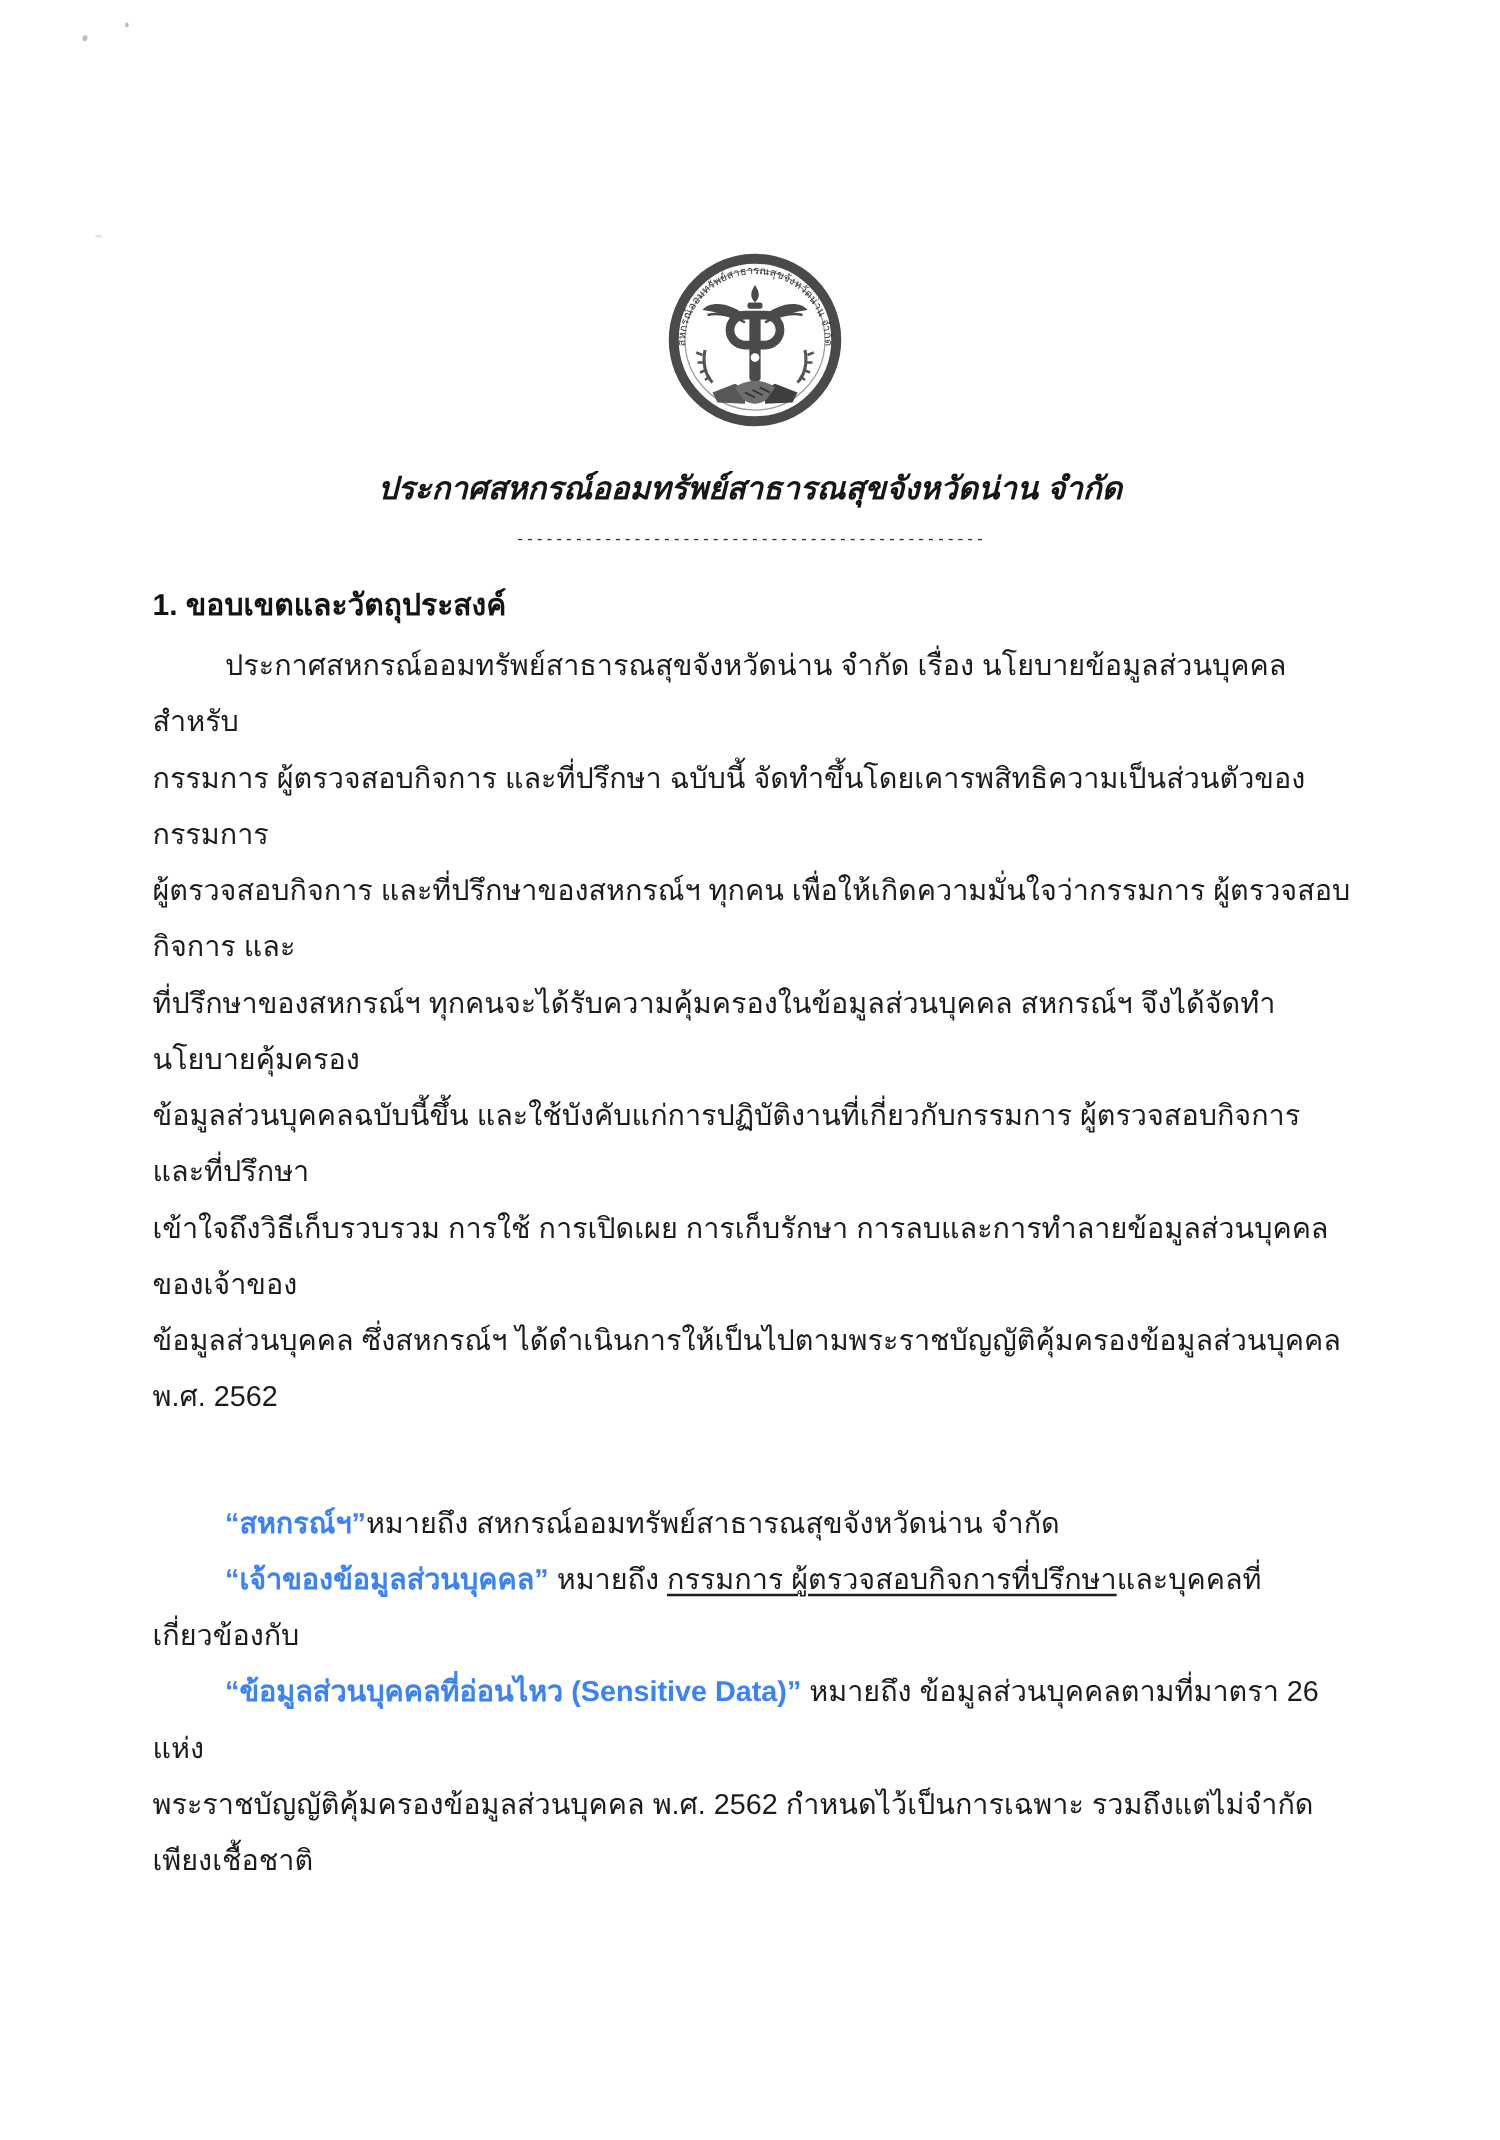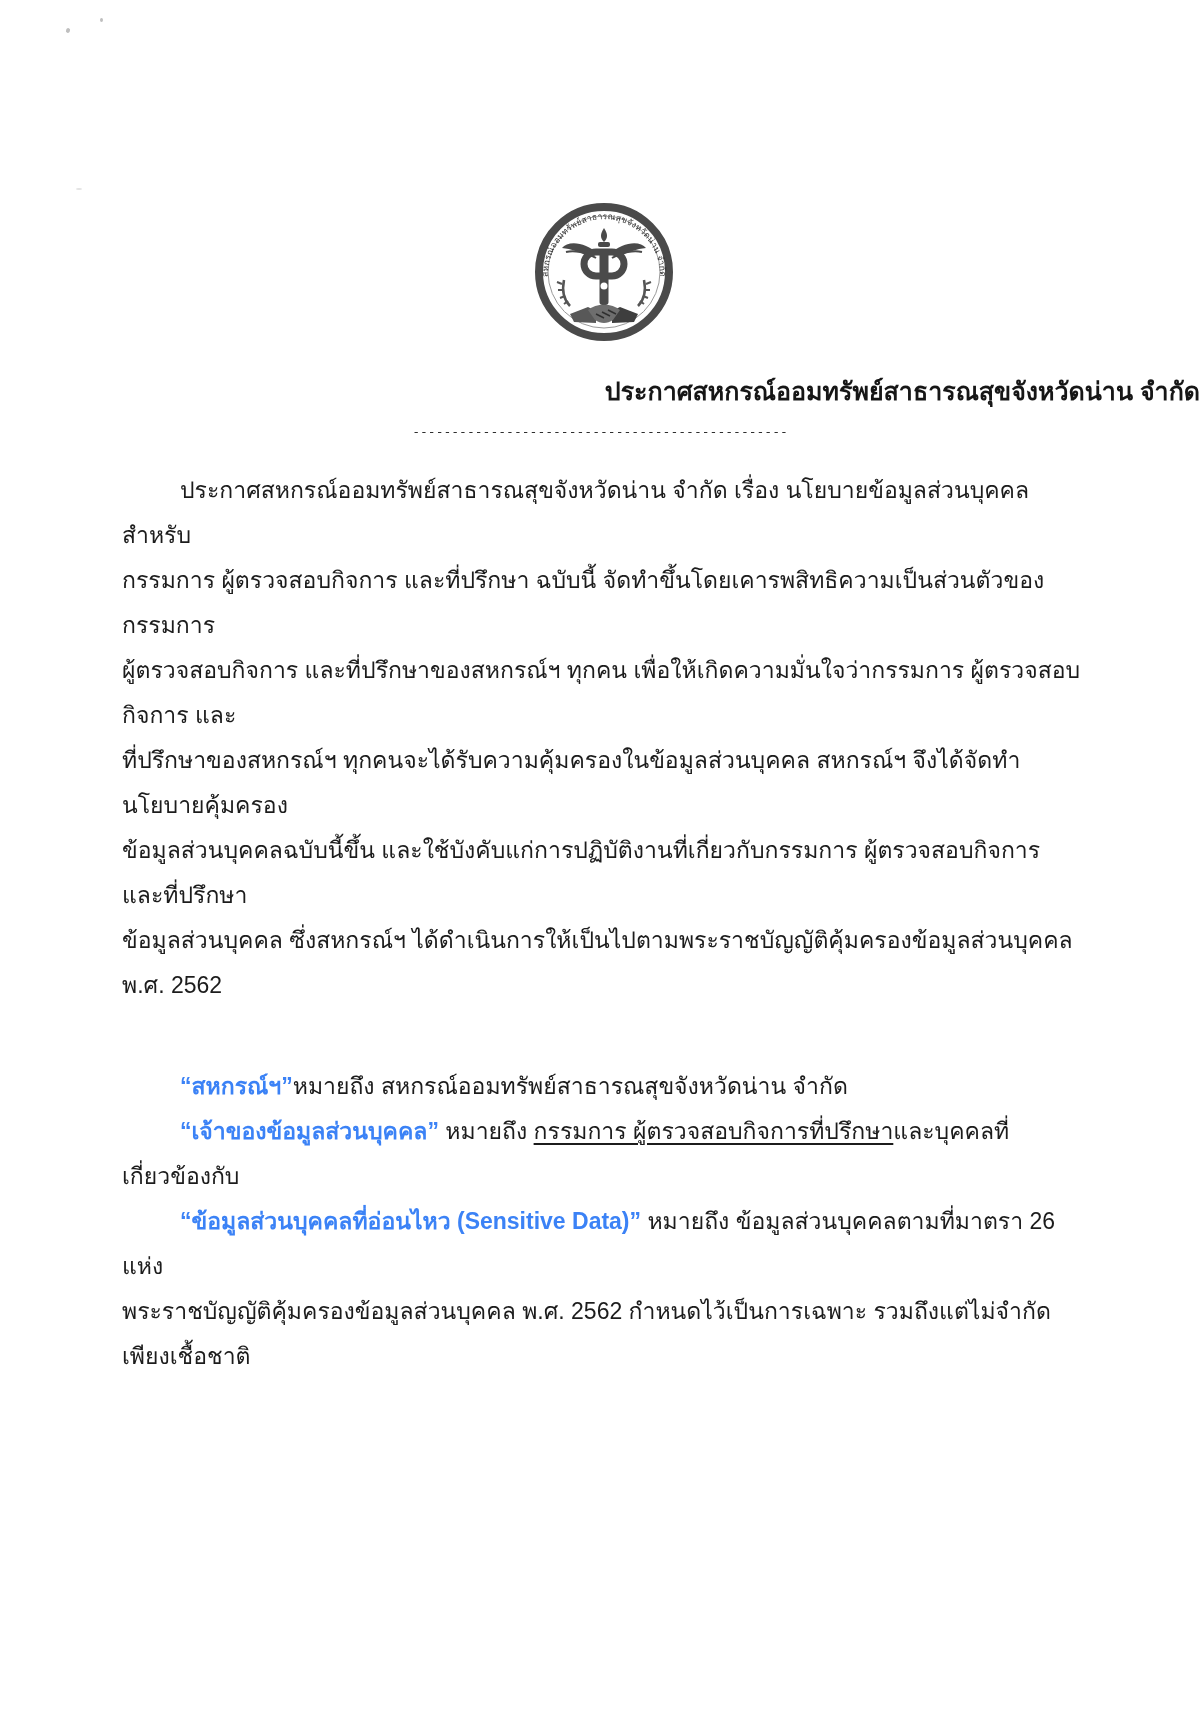--- a/index.html
+++ b/index.html
@@ -17,21 +17,21 @@
   .s2{left:100px;top:18px;width:3px;height:4px;}
   .s3{left:76px;top:188px;width:6px;height:2px;opacity:.25;}
 
   .logo-wrap{
     margin:202px auto 0 auto;
     width:140px;height:140px;
     display:block;
     transform:translateX(4px);
   }
 
-  .title-block{margin-top:26px;text-align:right;}
+  .title-block{margin-top:26px;text-align:center;font-style:italic;}
   .title-line{
     font-size:25px;font-weight:700;line-height:46px;color:#161616;
   }
 
   .separator{
     margin-top:8px;
     text-align:center;
     font-family:"DejaVu Sans Mono","Liberation Mono",monospace;
     font-size:13px;line-height:20px;color:#2e2e2e;
     letter-spacing:0px;white-space:nowrap;
@@ -100,25 +100,27 @@
   </div>
 
   <div class="title-block">
     <div class="title-line">ประกาศสหกรณ์ออมทรัพย์สาธารณสุขจังหวัดน่าน จำกัด</div>
   </div>
 
   <div class="separator">------------------------------------------------</div>
 
   <div id="sections">
       <section>
+        <h2 class="sec-heading">1. ขอบเขตและวัตถุประสงค์</h2>
         <div class="doc-line indent"><span>ประกาศสหกรณ์ออมทรัพย์สาธารณสุขจังหวัดน่าน จำกัด  เรื่อง นโยบายข้อมูลส่วนบุคคลสำหรับ</span></div>
         <div class="doc-line"><span>กรรมการ ผู้ตรวจสอบกิจการ และที่ปรึกษา ฉบับนี้ จัดทำขึ้นโดยเคารพสิทธิความเป็นส่วนตัวของกรรมการ</span></div>
         <div class="doc-line"><span>ผู้ตรวจสอบกิจการ และที่ปรึกษาของสหกรณ์ฯ  ทุกคน เพื่อให้เกิดความมั่นใจว่ากรรมการ ผู้ตรวจสอบกิจการ และ</span></div>
         <div class="doc-line"><span>ที่ปรึกษาของสหกรณ์ฯ ทุกคนจะได้รับความคุ้มครองในข้อมูลส่วนบุคคล  สหกรณ์ฯ จึงได้จัดทำนโยบายคุ้มครอง</span></div>
         <div class="doc-line"><span>ข้อมูลส่วนบุคคลฉบับนี้ขึ้น และใช้บังคับแก่การปฏิบัติงานที่เกี่ยวกับกรรมการ ผู้ตรวจสอบกิจการ และที่ปรึกษา</span></div>
+        <div class="doc-line"><span>เข้าใจถึงวิธีเก็บรวบรวม การใช้ การเปิดเผย การเก็บรักษา การลบและการทำลายข้อมูลส่วนบุคคลของเจ้าของ</span></div>
         <div class="doc-line"><span>ข้อมูลส่วนบุคคล ซึ่งสหกรณ์ฯ ได้ดำเนินการให้เป็นไปตามพระราชบัญญัติคุ้มครองข้อมูลส่วนบุคคล พ.ศ. 2562</span></div>
       </section>
       <section>
         <div class="doc-line indent"><span class="b">“สหกรณ์ฯ”</span><span>หมายถึง สหกรณ์ออมทรัพย์สาธารณสุขจังหวัดน่าน จำกัด</span></div>
         <div class="doc-line indent"><span class="b">“เจ้าของข้อมูลส่วนบุคคล”</span><span> หมายถึง </span><span class="u">กรรมการ ผู้ตรวจสอบกิจการที่ปรึกษา</span><span>และบุคคลที่เกี่ยวข้องกับ</span></div>
         <div class="doc-line indent"><span class="b">“ข้อมูลส่วนบุคคลที่อ่อนไหว (Sensitive  Data)”</span><span>  หมายถึง ข้อมูลส่วนบุคคลตามที่มาตรา 26  แห่ง</span></div>
         <div class="doc-line"><span>พระราชบัญญัติคุ้มครองข้อมูลส่วนบุคคล พ.ศ. 2562 กำหนดไว้เป็นการเฉพาะ รวมถึงแต่ไม่จำกัดเพียงเชื้อชาติ</span></div>
       </section>
     </div>
 

